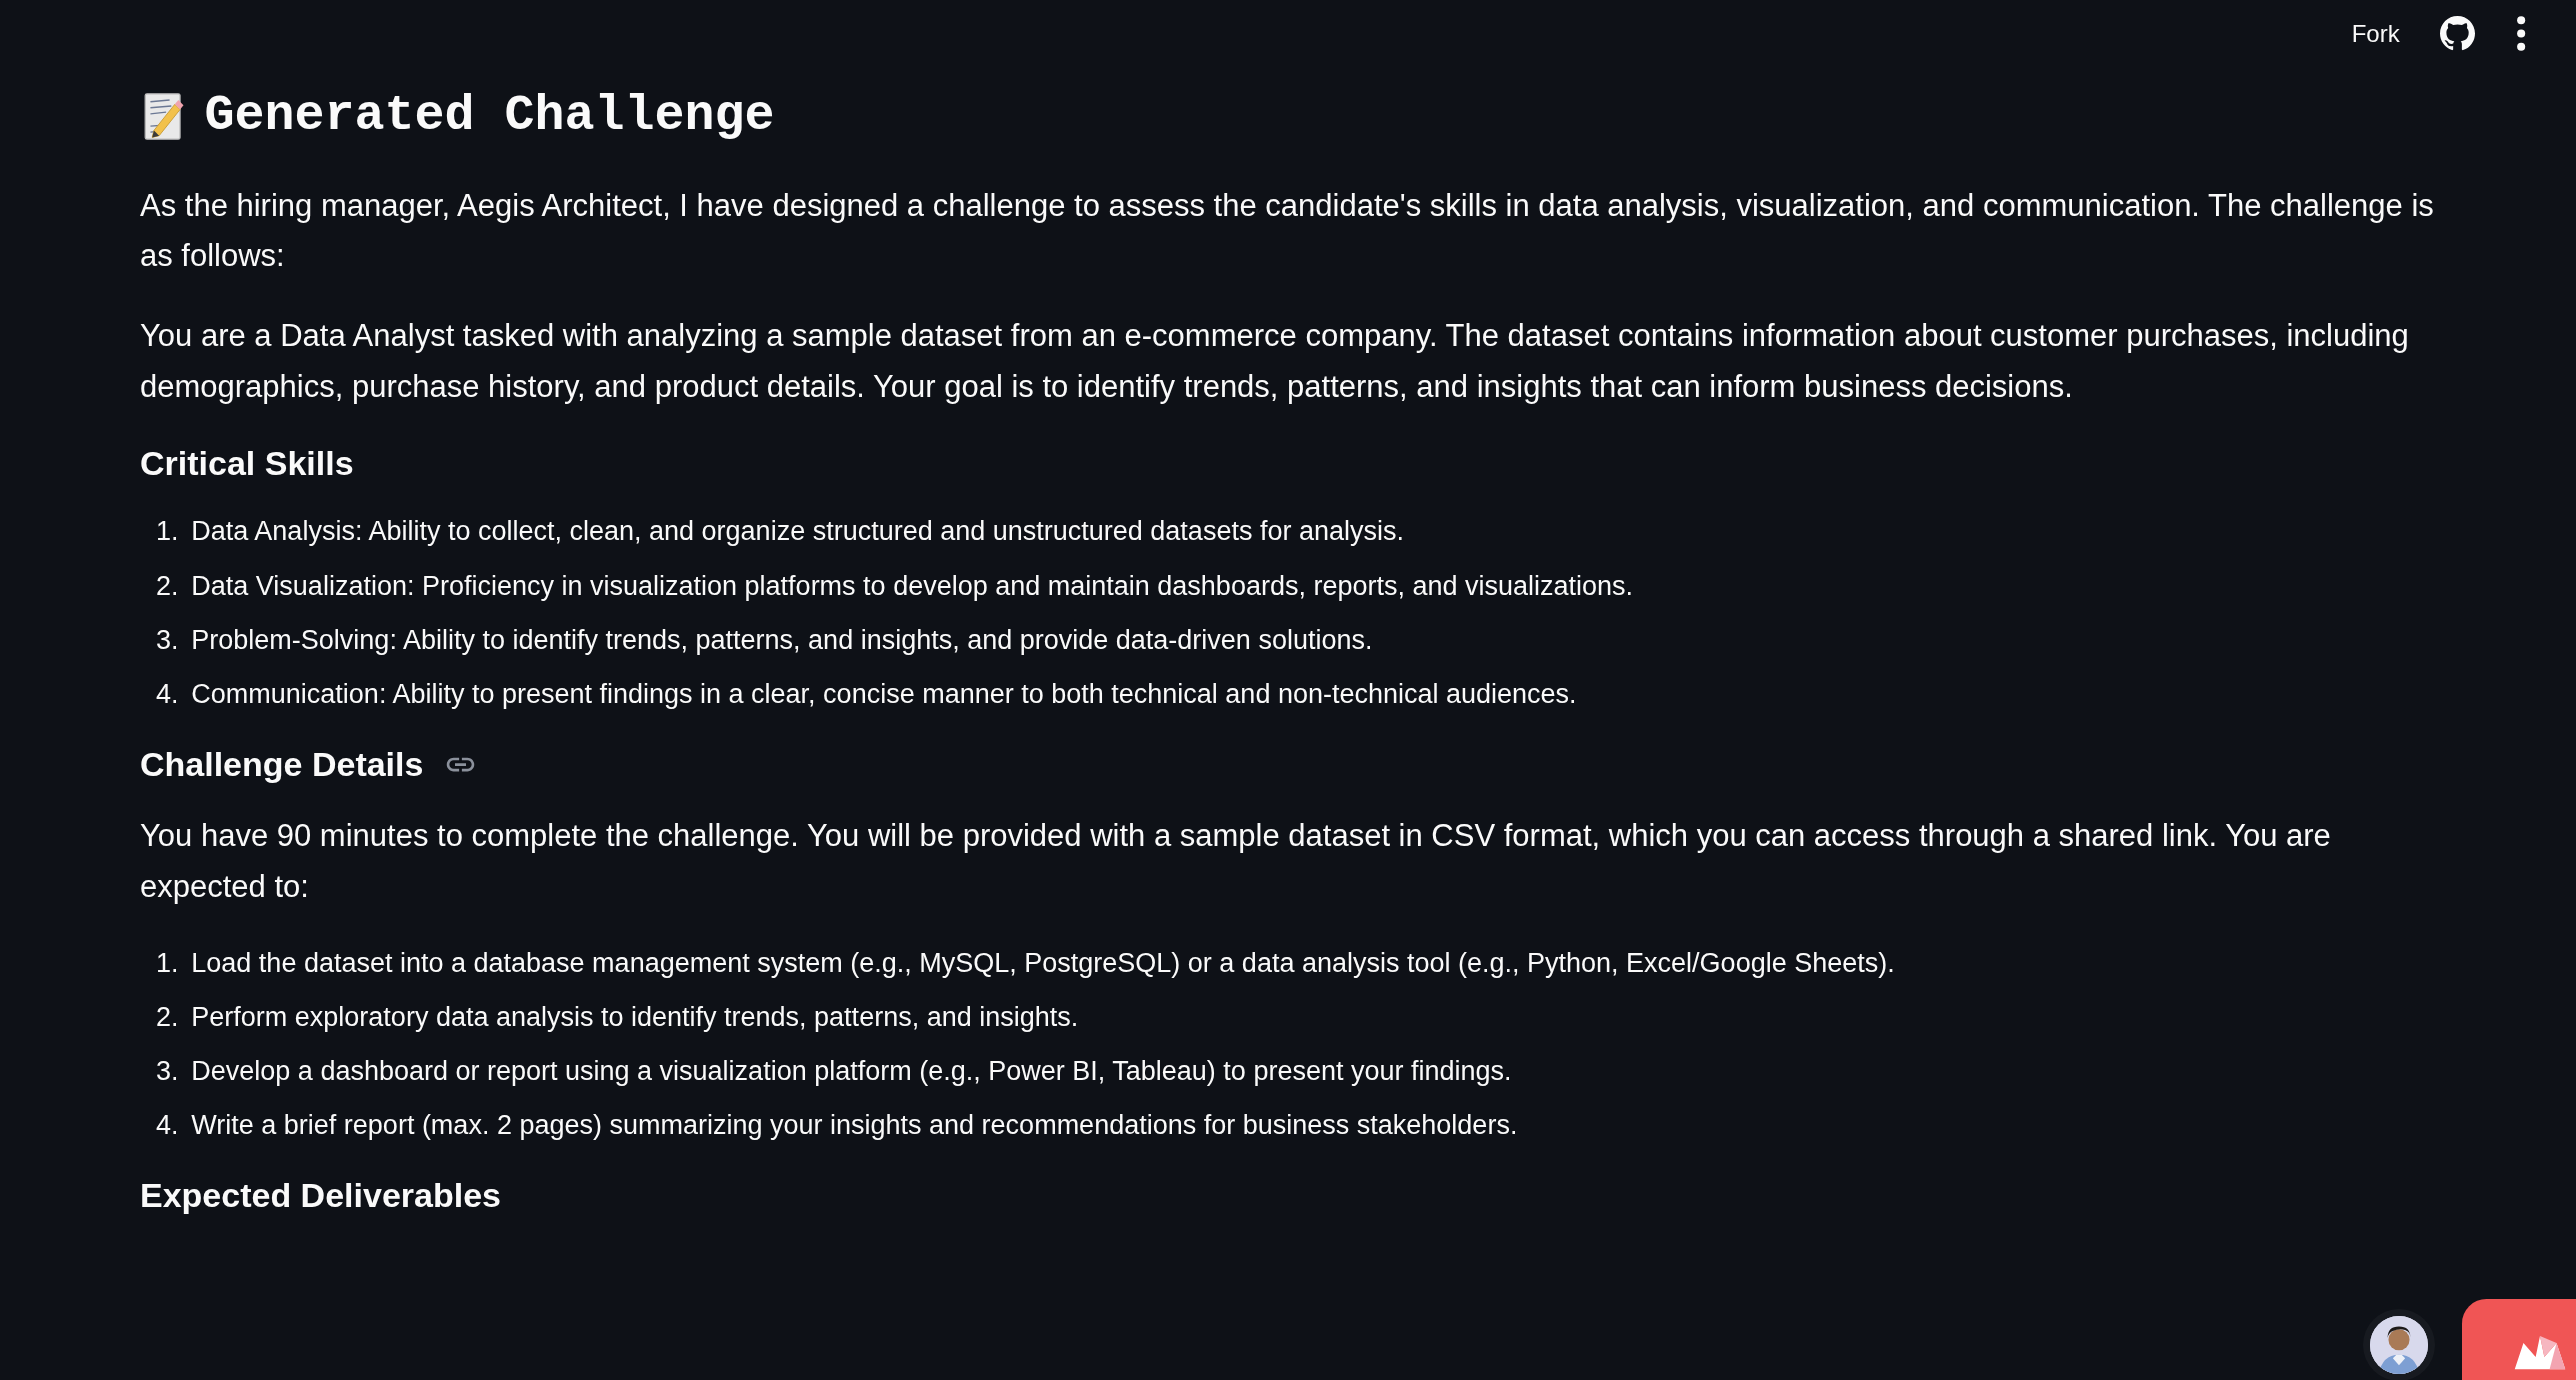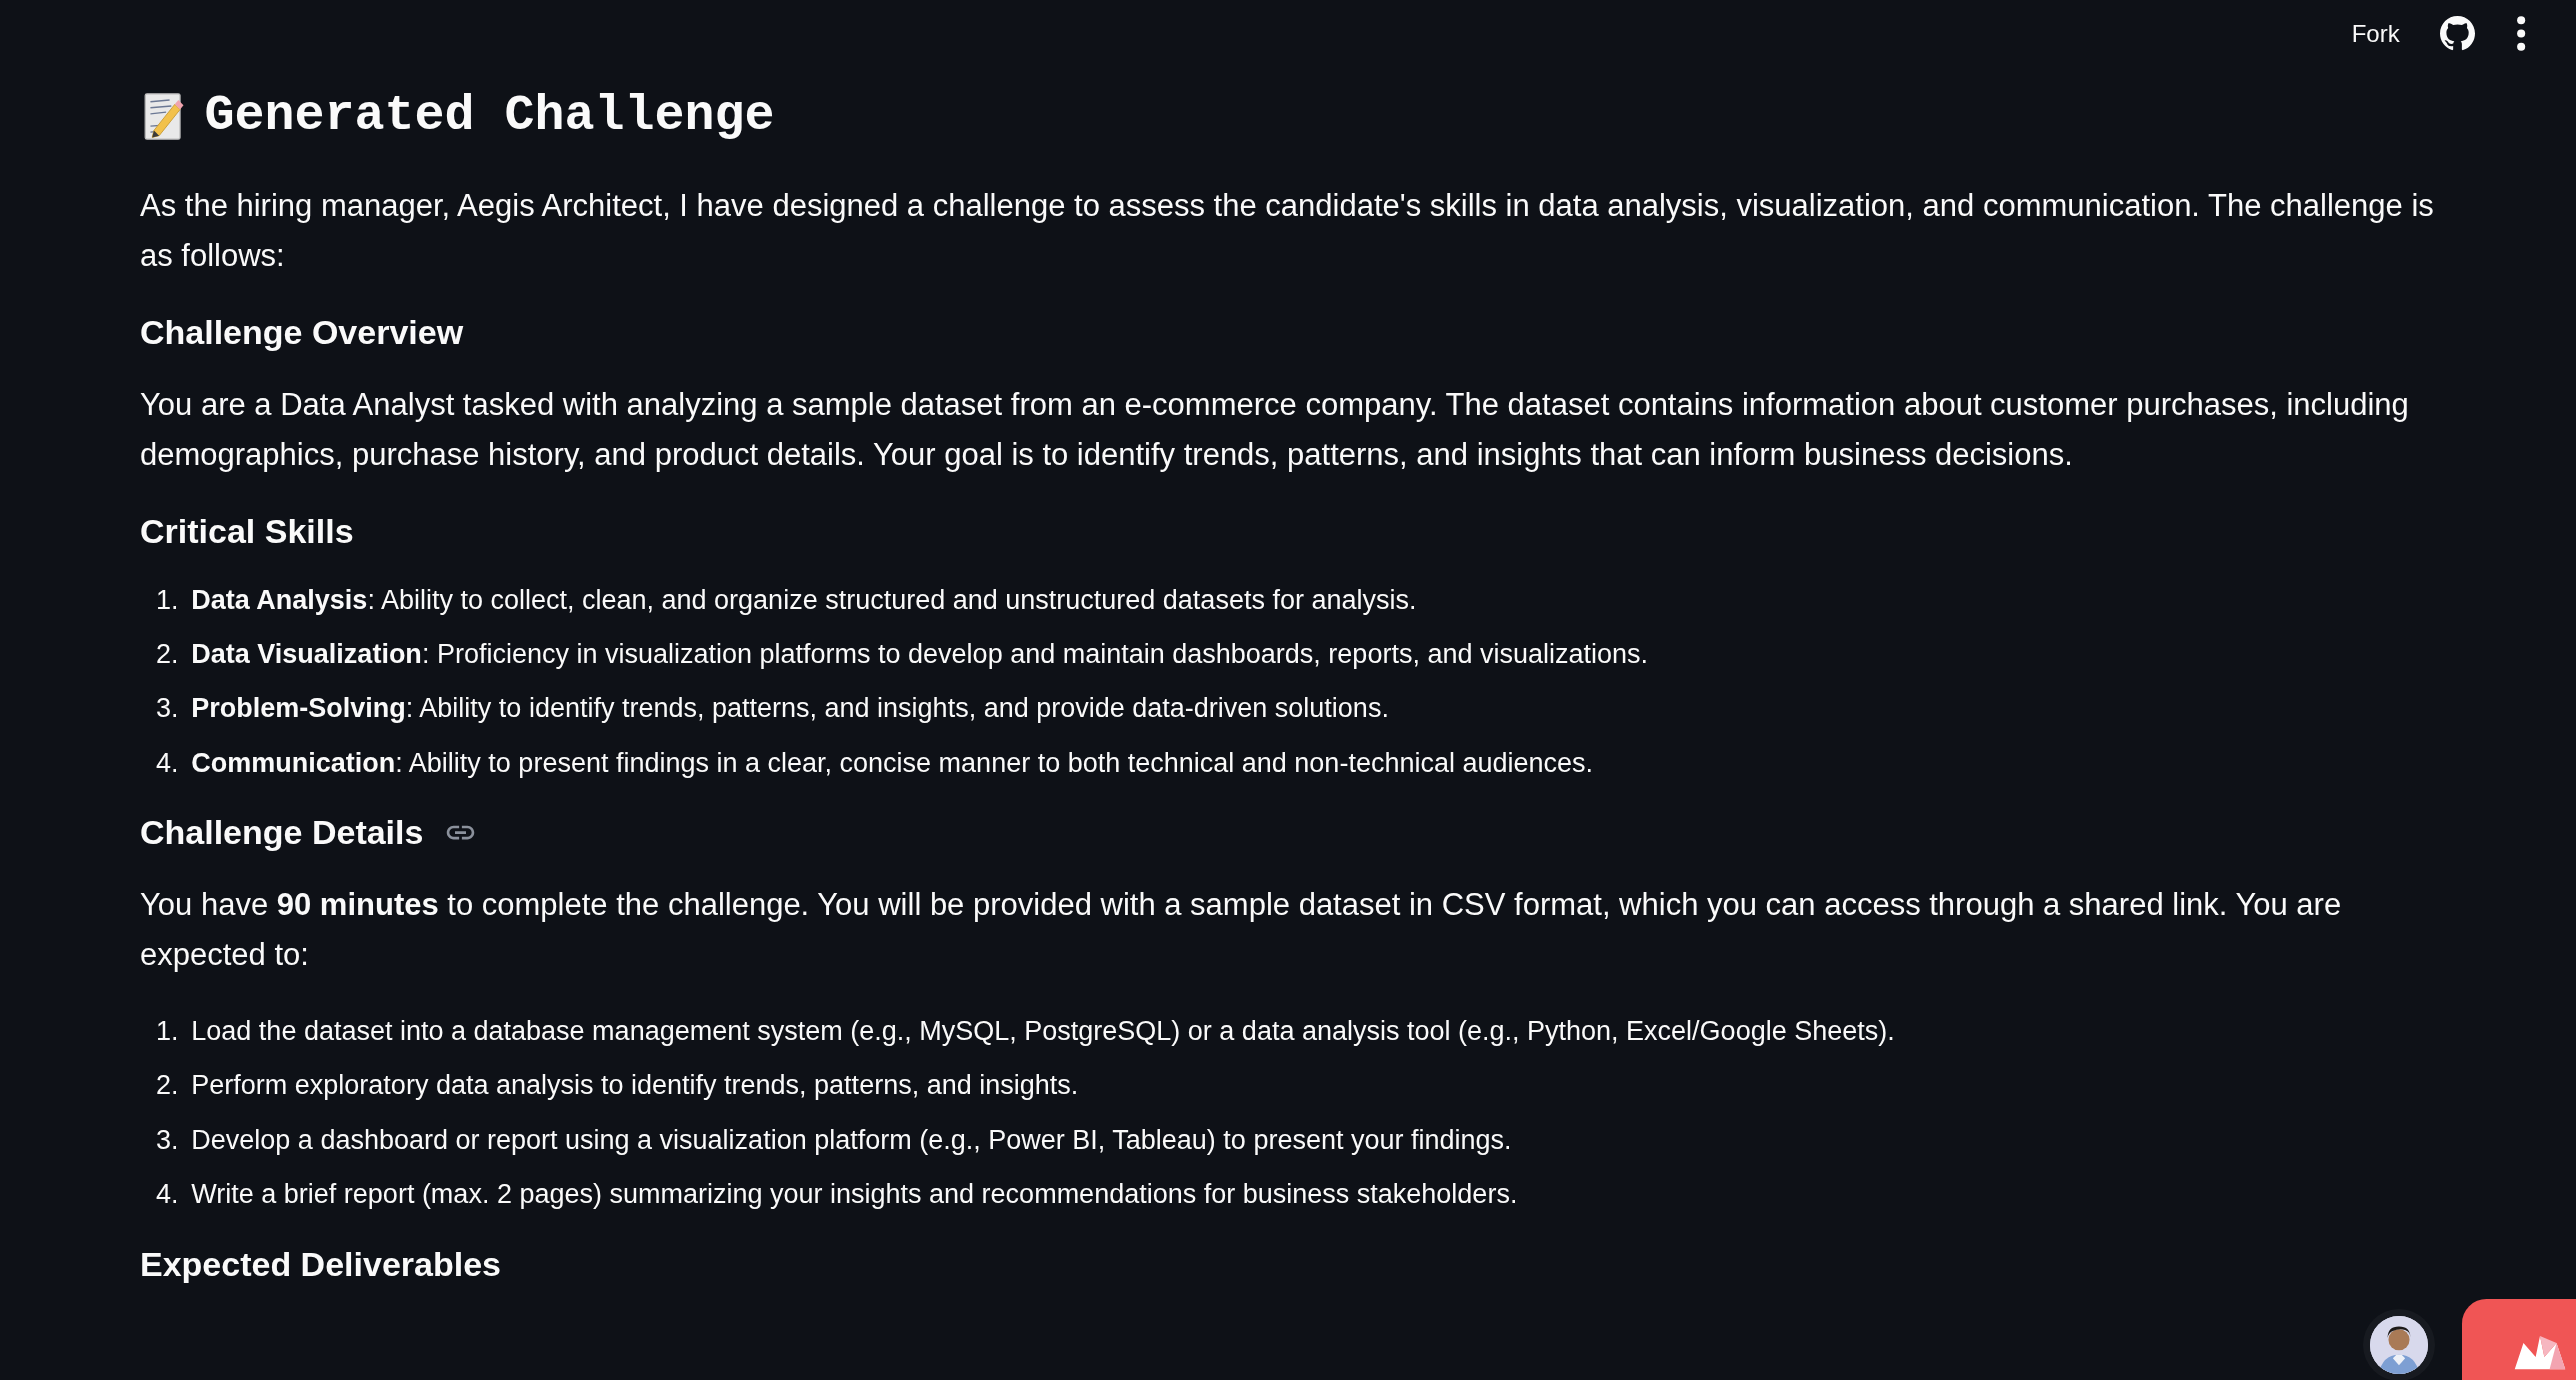--- a/index.html
+++ b/index.html
@@ -29,21 +29,21 @@
   .h1-section{font-size:43px;font-weight:700;line-height:1.25;margin:12.3px 0 30px 0;}
   .h3-section{
     font-size:34px;font-weight:700;line-height:1.25;margin:14px 0 26px 0;
     display:flex;align-items:center;gap:21px;
   }
   p.body-text{font-size:31px;line-height:1.62;margin:0 0 30px 0;color:#fafafa;}
   ol.doc-list{
     font-size:27px;line-height:1.62;margin:0 0 26px 0;padding-left:46px;color:#fafafa;
   }
   ol.doc-list li{margin-bottom:10.5px;padding-left:5.3px;}
-  .b{font-weight:700;}
+  .b{font-weight:400;}
   .anchor-link{display:flex;align-items:center;cursor:pointer;}
   
   .avatar-button{
     position:absolute;left:2370px;top:1316px;width:58px;height:58px;border-radius:50%;
     overflow:hidden;padding:0;border:none;cursor:pointer;background:#d8d9ec;
     box-shadow:0 0 0 7px rgba(255,255,255,0.04);
   }
   .badge-button{
     position:absolute;left:2462px;top:1299px;width:175px;height:131px;
     border-radius:24.5px;background:#f05555;border:none;cursor:pointer;
@@ -91,21 +91,20 @@
         <polygon points="40,16 46,22 50,17 44,11" fill="#f0a3ad"></polygon>
         <polygon points="16,46 22,52 14,54" fill="#3a3a3a"></polygon>
       </svg>
     </span>
     <span>Generated Challenge</span>
   </h1>
 
 
   <p class="body-text">As the hiring manager, Aegis Architect, I have designed a challenge to assess the candidate's skills in data analysis, visualization, and communication. The challenge is as follows:</p>
 
-  <h3 class="h3-section">Challenge Overview</h3>
 
   <p class="body-text">You are a Data Analyst tasked with analyzing a sample dataset from an e-commerce company. The dataset contains information about customer purchases, including demographics, purchase history, and product details. Your goal is to identify trends, patterns, and insights that can inform business decisions.</p>
 
   <h3 class="h3-section">Critical Skills</h3>
 
 
   <ol class="doc-list">
     <li><span class="b">Data Analysis</span><span>: Ability to collect, clean, and organize structured and unstructured datasets for analysis.</span></li>
     <li><span class="b">Data Visualization</span><span>: Proficiency in visualization platforms to develop and maintain dashboards, reports, and visualizations.</span></li>
     <li><span class="b">Problem-Solving</span><span>: Ability to identify trends, patterns, and insights, and provide data-driven solutions.</span></li>

